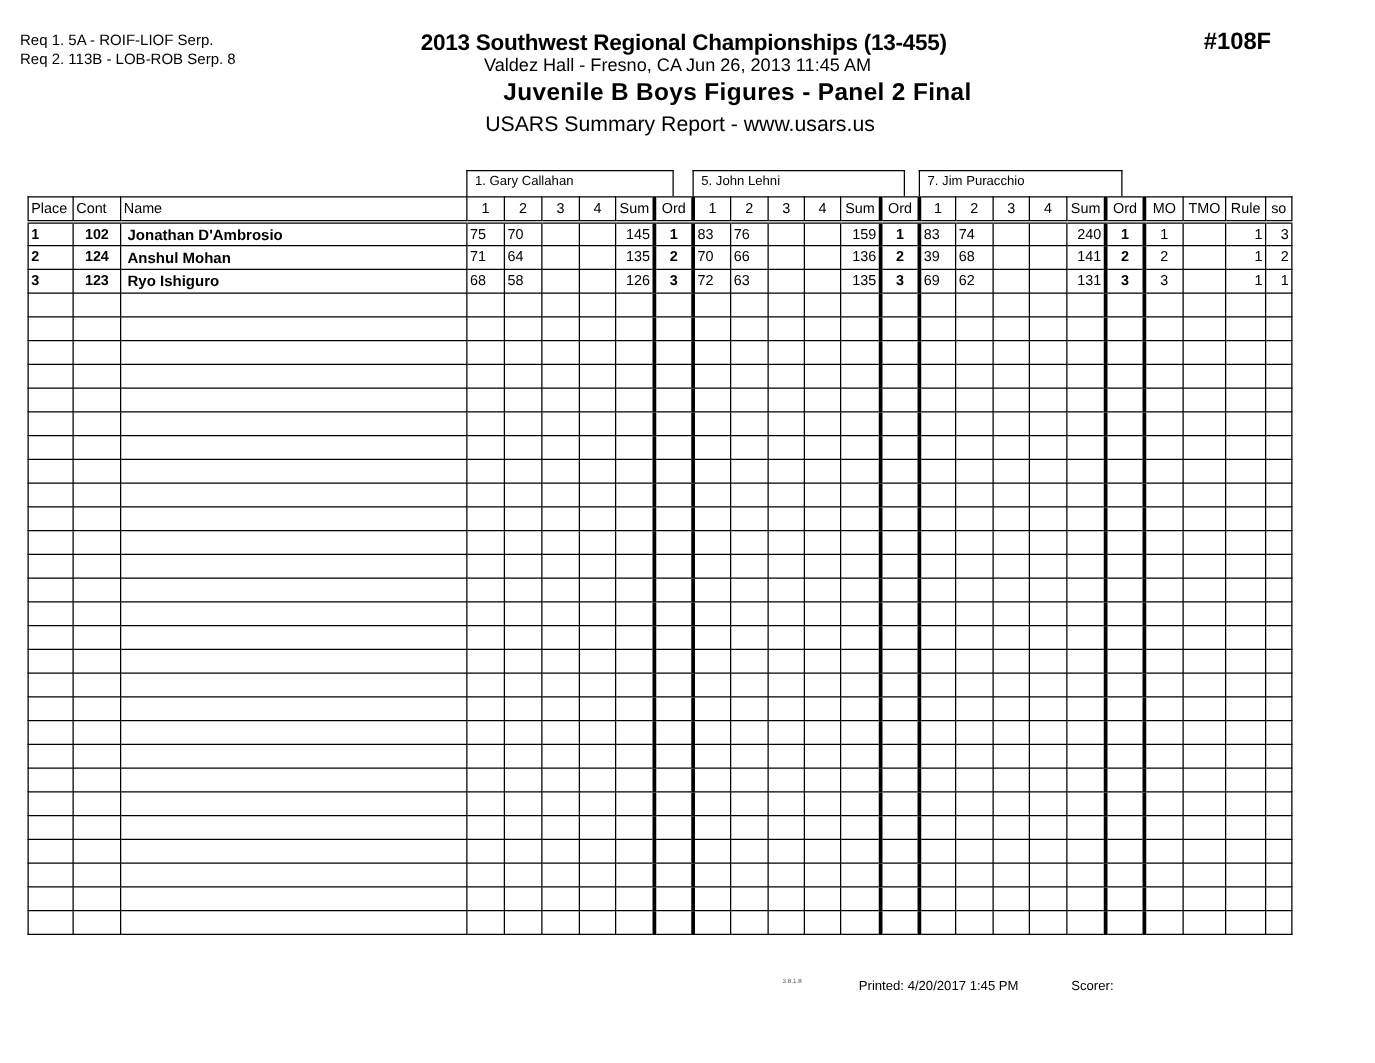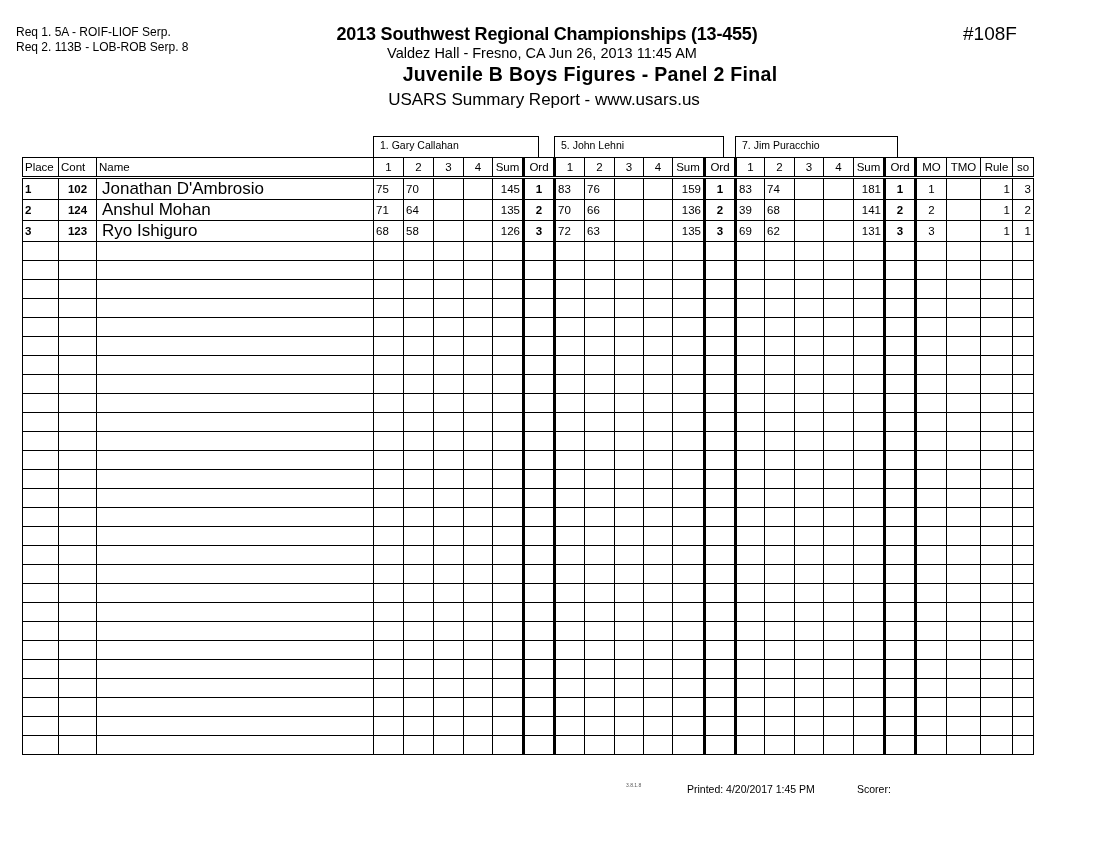--- a/index.html
+++ b/index.html
@@ -5,35 +5,35 @@
   html, body { margin:0; padding:0; background:#ffffff; }
   body { width:1100px; height:850px; position:relative; overflow:hidden;
          font-family:"Liberation Sans", sans-serif; color:#000; }
   .abs { position:absolute; white-space:nowrap; }
   .req { left:16px; font-size:12px; line-height:14px; }
   .title { left:0; width:1100px; text-align:center; }
   .t1 { top:24px; font-size:18px; font-weight:bold; letter-spacing:-0.2px; left:-3px; }
   .t2 { top:45px; font-size:14.5px; left:-8px; }
   .t3 { top:63px; font-size:19.5px; font-weight:bold; letter-spacing:0.3px; left:1px;padding-left:39px; }
   .t4 { top:90px; font-size:17px; left:-6px; }
-  .evnum { left:963px; top:23px; font-size:19px; font-weight:normal; }
+  .evnum { left:963px; top:23px; font-size:19px; font-weight:bold; }
 
   
   .judge-box { position:absolute; top:136px; height:21px; border:1px solid #000; border-bottom:none; box-sizing:border-box; font-size:10.5px; padding:2px 0 0 6px; }
 
   table.grid { position:absolute; left:22px; top:157px; border-collapse:collapse; table-layout:fixed; }
   table.grid td { border:1px solid #000; height:19px; padding:0 2px; font-size:11.5px; overflow:hidden; white-space:nowrap; box-sizing:border-box; }
   table.grid tr.hdr td { height:20px; font-size:11.5px; text-align:center; }
   table.grid tr.hdr td.left { text-align:left; }
   table.grid tr.hdr td { border-bottom:3px double #000; }
   table.grid td.thickL { border-left:3px solid #000; }
   table.grid td.bold { font-weight:bold; }
   table.grid td.r { text-align:right; }
   table.grid td.c { text-align:center; }
-  table.grid td.name { font-weight:normal; font-size:17px; padding-left:5px; }
+  table.grid td.name { font-weight:bold; font-size:12px; padding-left:5px; }
 
   .foot { top:783px; font-size:10.5px; }
   .tiny { left:626px; top:782px; font-size:5px; color:#555; }
 </style>
 </head>
 <body>
 
 <div class="abs req" style="top:25px">Req  1.  5A - ROIF-LIOF Serp.</div>
 <div class="abs req" style="top:40px">Req  2.  113B - LOB-ROB Serp. 8</div>
 
@@ -120,21 +120,21 @@
         <td class="thickL">83</td>
         <td>76</td>
         <td></td>
         <td></td>
         <td class="r">159</td>
         <td class="thickL bold c">1</td>
         <td class="thickL">83</td>
         <td>74</td>
         <td></td>
         <td></td>
-        <td class="r">181</td>
+        <td class="r">240</td>
         <td class="thickL bold c">1</td>
         <td class="thickL c">1</td>
         <td class="c"></td>
         <td class="r">1</td>
         <td class="r">3</td>
       </tr>
       <tr>
         <td class="bold">2</td>
         <td class="bold c">124</td>
         <td class="name">Anshul Mohan</td>

